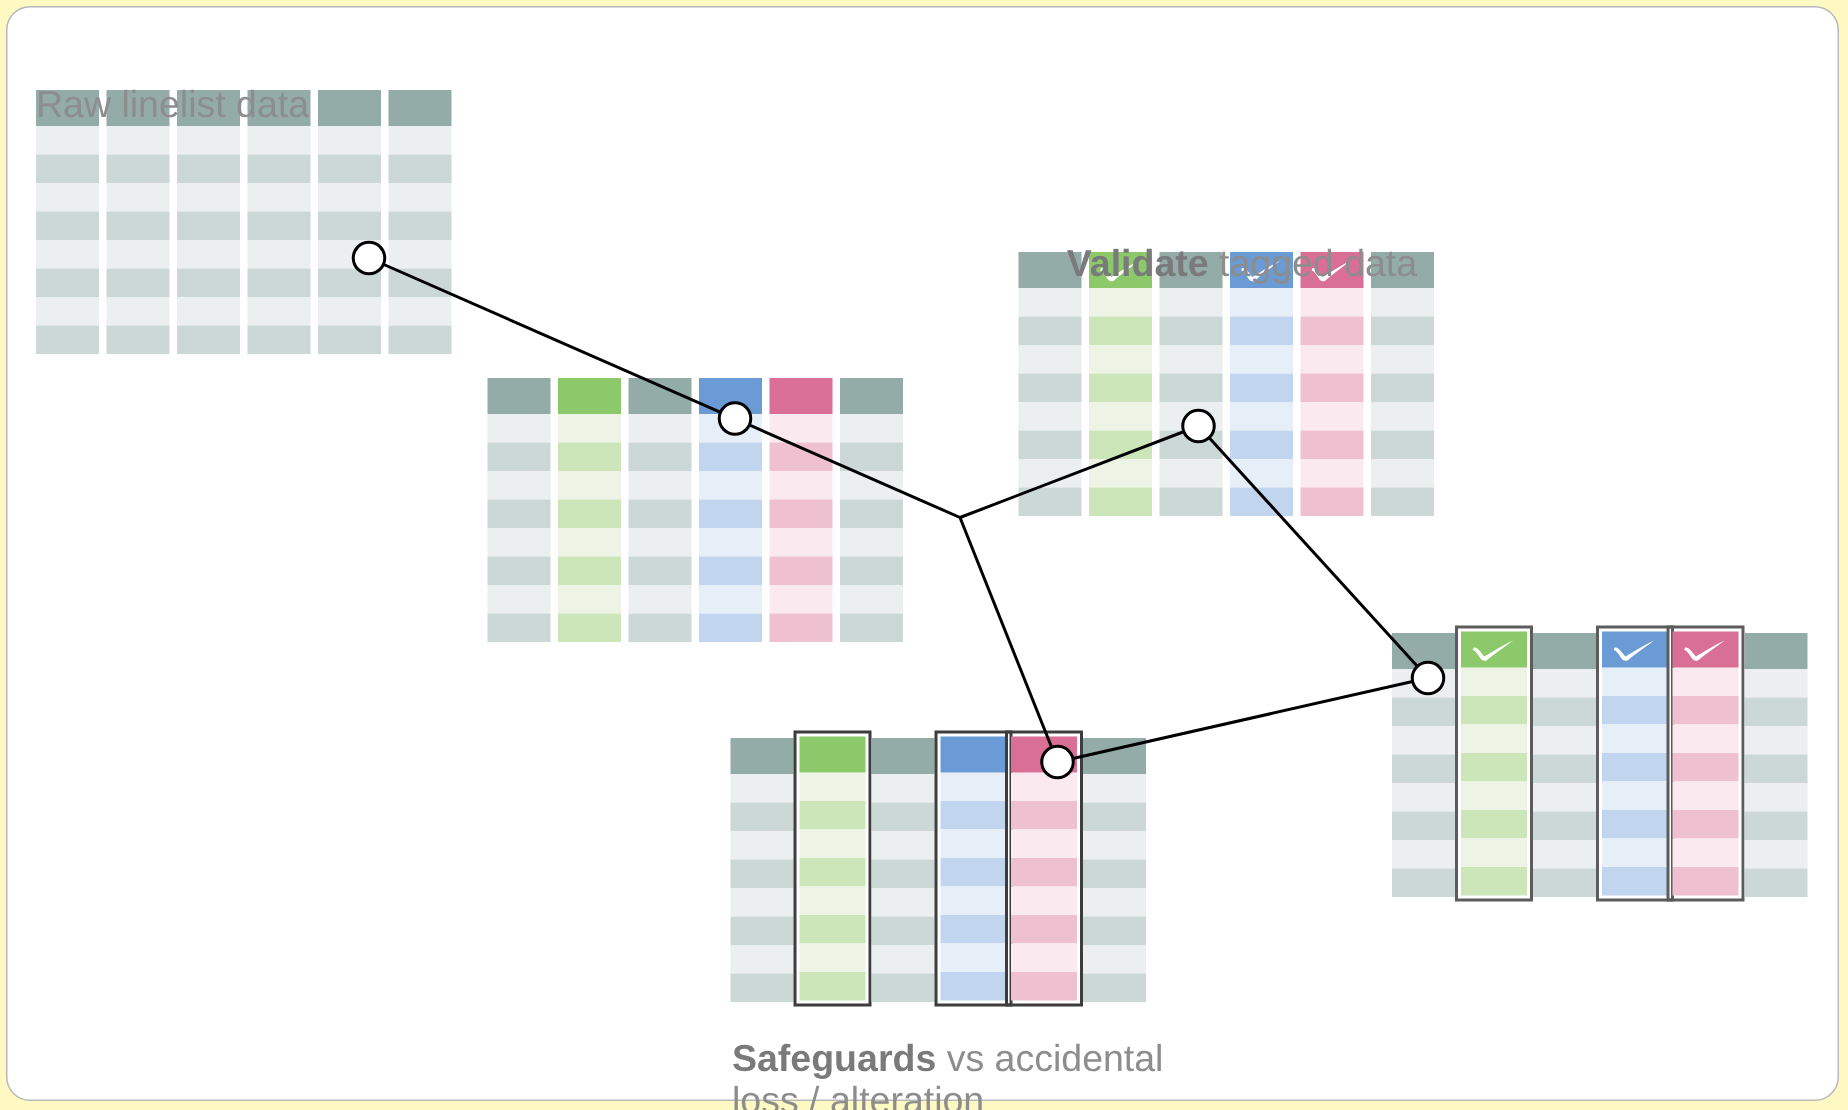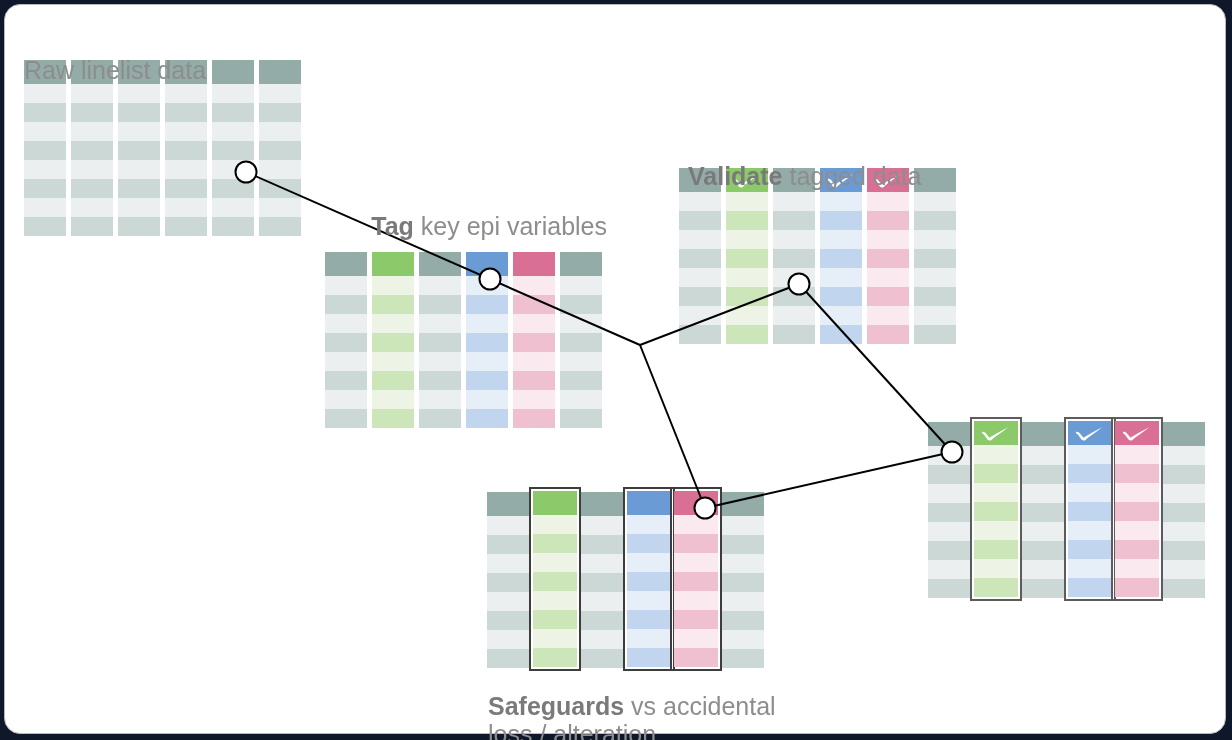--- a/index.html
+++ b/index.html
@@ -5,21 +5,21 @@
   html, body {
     margin: 0;
     padding: 0;
     background: #ffffff;
     font-family: "Liberation Sans", sans-serif;
   }
   #canvas {
     position: relative;
     width: 1232px;
     height: 740px;
-    background: #0f172a;
+    background: #fef9c3;
     overflow: hidden;
   }
   .card-frame {
     position: absolute;
     left: 4px;
     top: 4px;
     width: 1222px;
     height: 730px;
     border: 1.5px solid #b9b9b9;
     border-radius: 16px;
@@ -68,21 +68,21 @@
     font-size: 25px;
     line-height: 1.12;
     font-weight: 400;
     white-space: pre-line;
   }
   .label b {
     color: #7a7a7a;
     font-weight: 700;
   }
   .label.right { text-align: right; }
-  .label.center { }
+  .label.center { text-align: center; }
   
   #links {
     position: absolute;
     left: 0; top: 0;
     width: 1232px;
     height: 740px;
     pointer-events: none;
   }
 </style>
 </head>
@@ -469,23 +469,20 @@
       <circle cx="490" cy="279" r="10.5" fill="#ffffff" stroke="#000000" stroke-width="2"></circle>
       <circle cx="799" cy="284" r="10.5" fill="#ffffff" stroke="#000000" stroke-width="2"></circle>
       <circle cx="705" cy="508" r="10.5" fill="#ffffff" stroke="#000000" stroke-width="2"></circle>
       <circle cx="952" cy="452" r="10.5" fill="#ffffff" stroke="#000000" stroke-width="2"></circle>
     </svg>
 
   <div class="label" style="left:24px; top:28px;">
     <span>Raw linelist data</span>
   </div>
 
-  <div class="label right" style="right:625px; top:184px; width:260px;">
-    <b>Tag</b><span> key epi variables</span>
-  </div>
 
   <div class="label center" style="left:688px; top:134px; width:280px;">
     <b>Validate</b><span> tagged data</span>
   </div>
 
   <div class="label" style="left:488px; top:664px; width:310px;">
     <b>Safeguards</b><span> vs accidental loss / alteration</span>
   </div>
 
 

